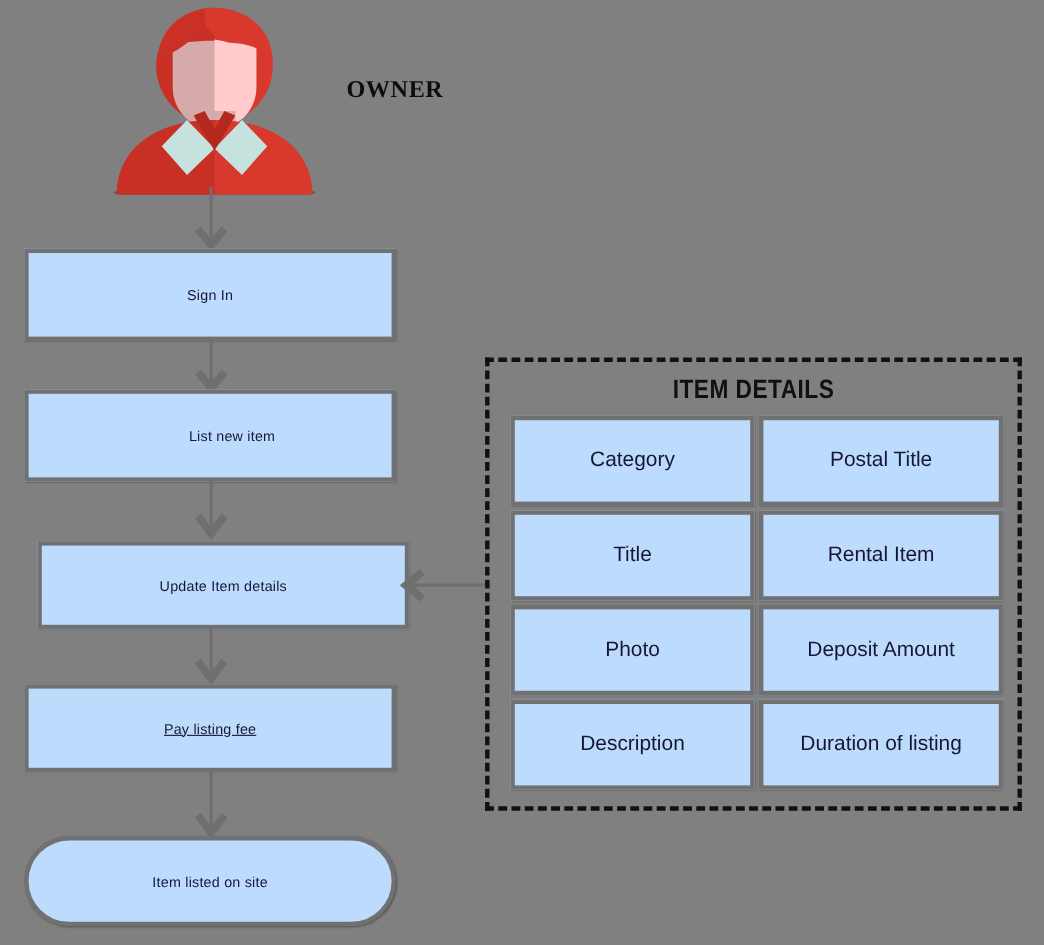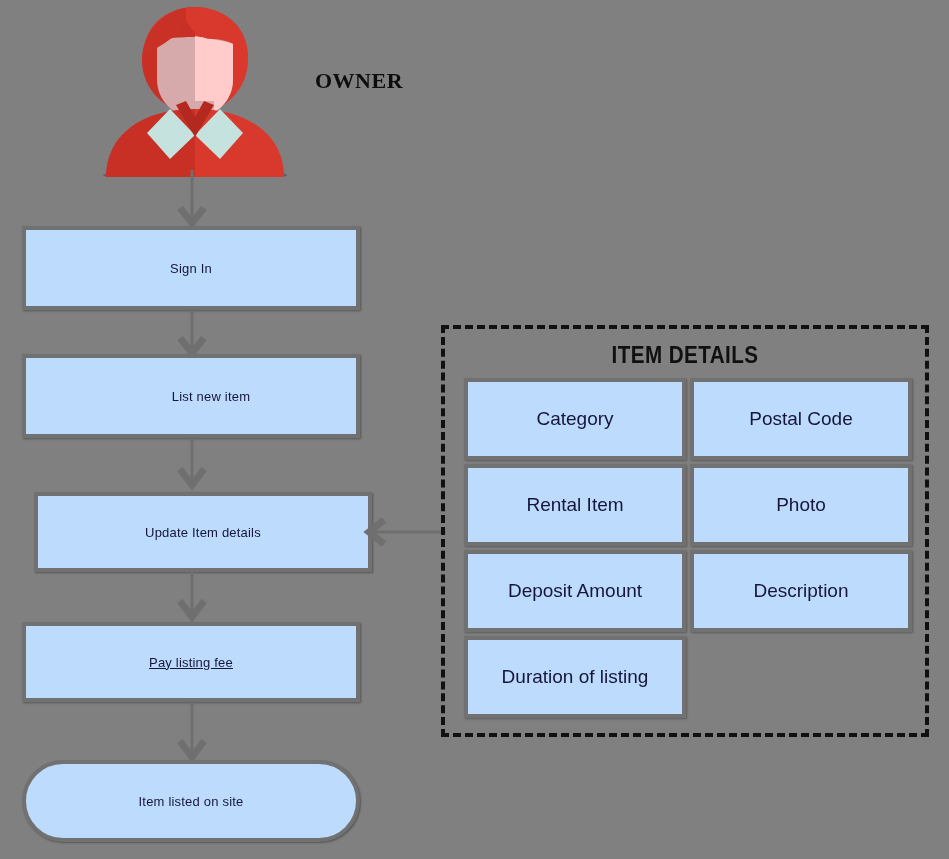--- a/index.html
+++ b/index.html
@@ -181,21 +181,24 @@
     <span>Item listed on site</span>
   </div>
 
   <div class="panel">
     <div class="panel-title">ITEM DETAILS</div>
     <div class="panel-grid">
       <div class="cell">
         <span>Category</span>
       </div>
       <div class="cell">
-        <span>Postal Code</span>
+        <span>Postal Title</span>
+      </div>
+      <div class="cell">
+        <span>Title</span>
       </div>
       <div class="cell">
         <span>Rental Item</span>
       </div>
       <div class="cell">
         <span>Photo</span>
       </div>
       <div class="cell">
         <span>Deposit Amount</span>
       </div>

